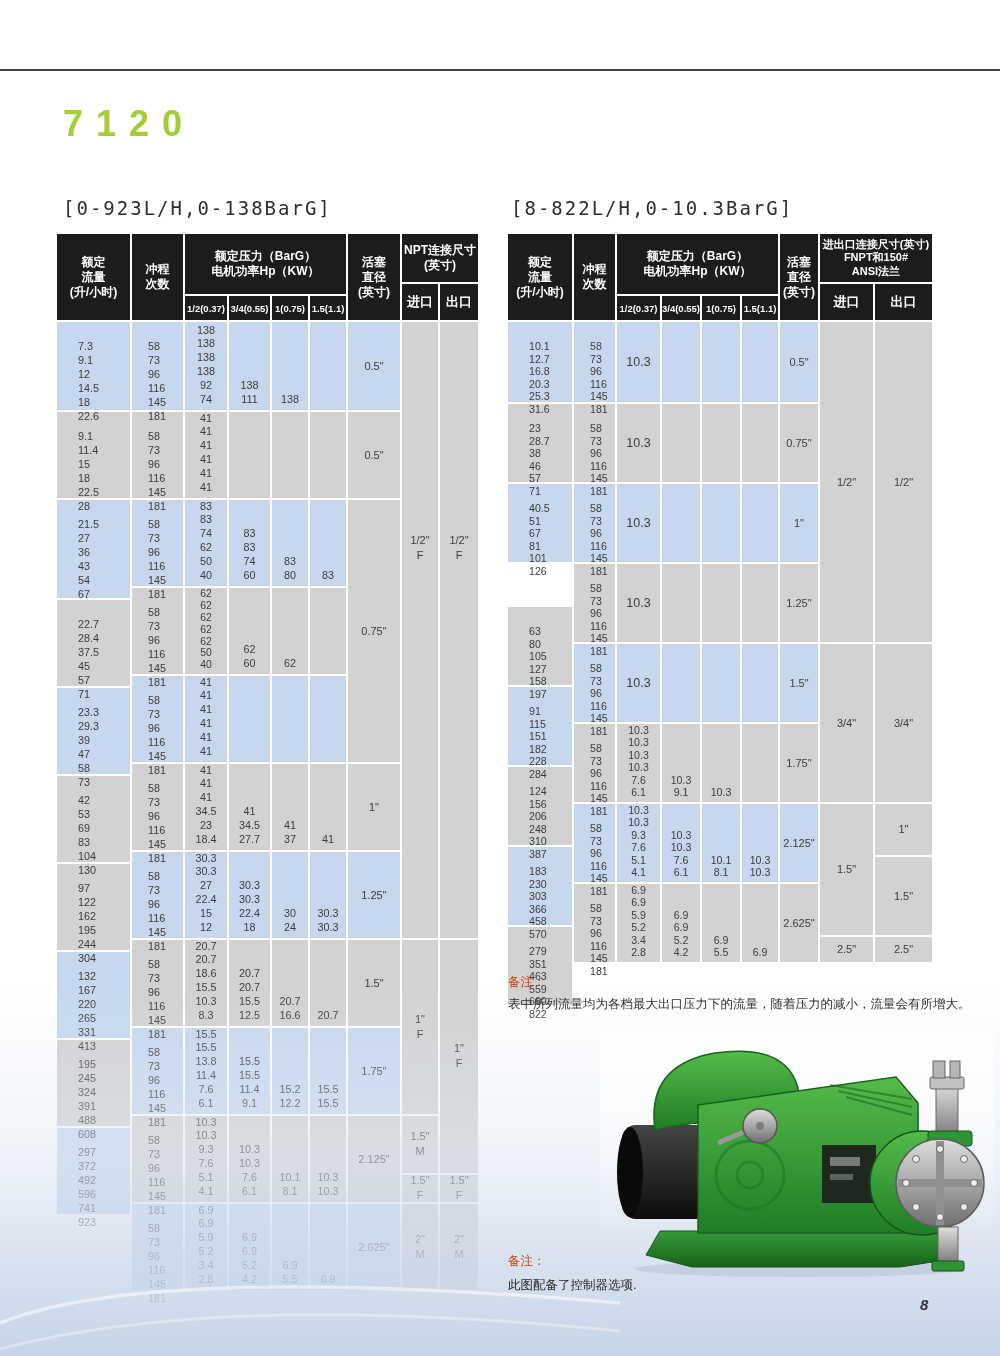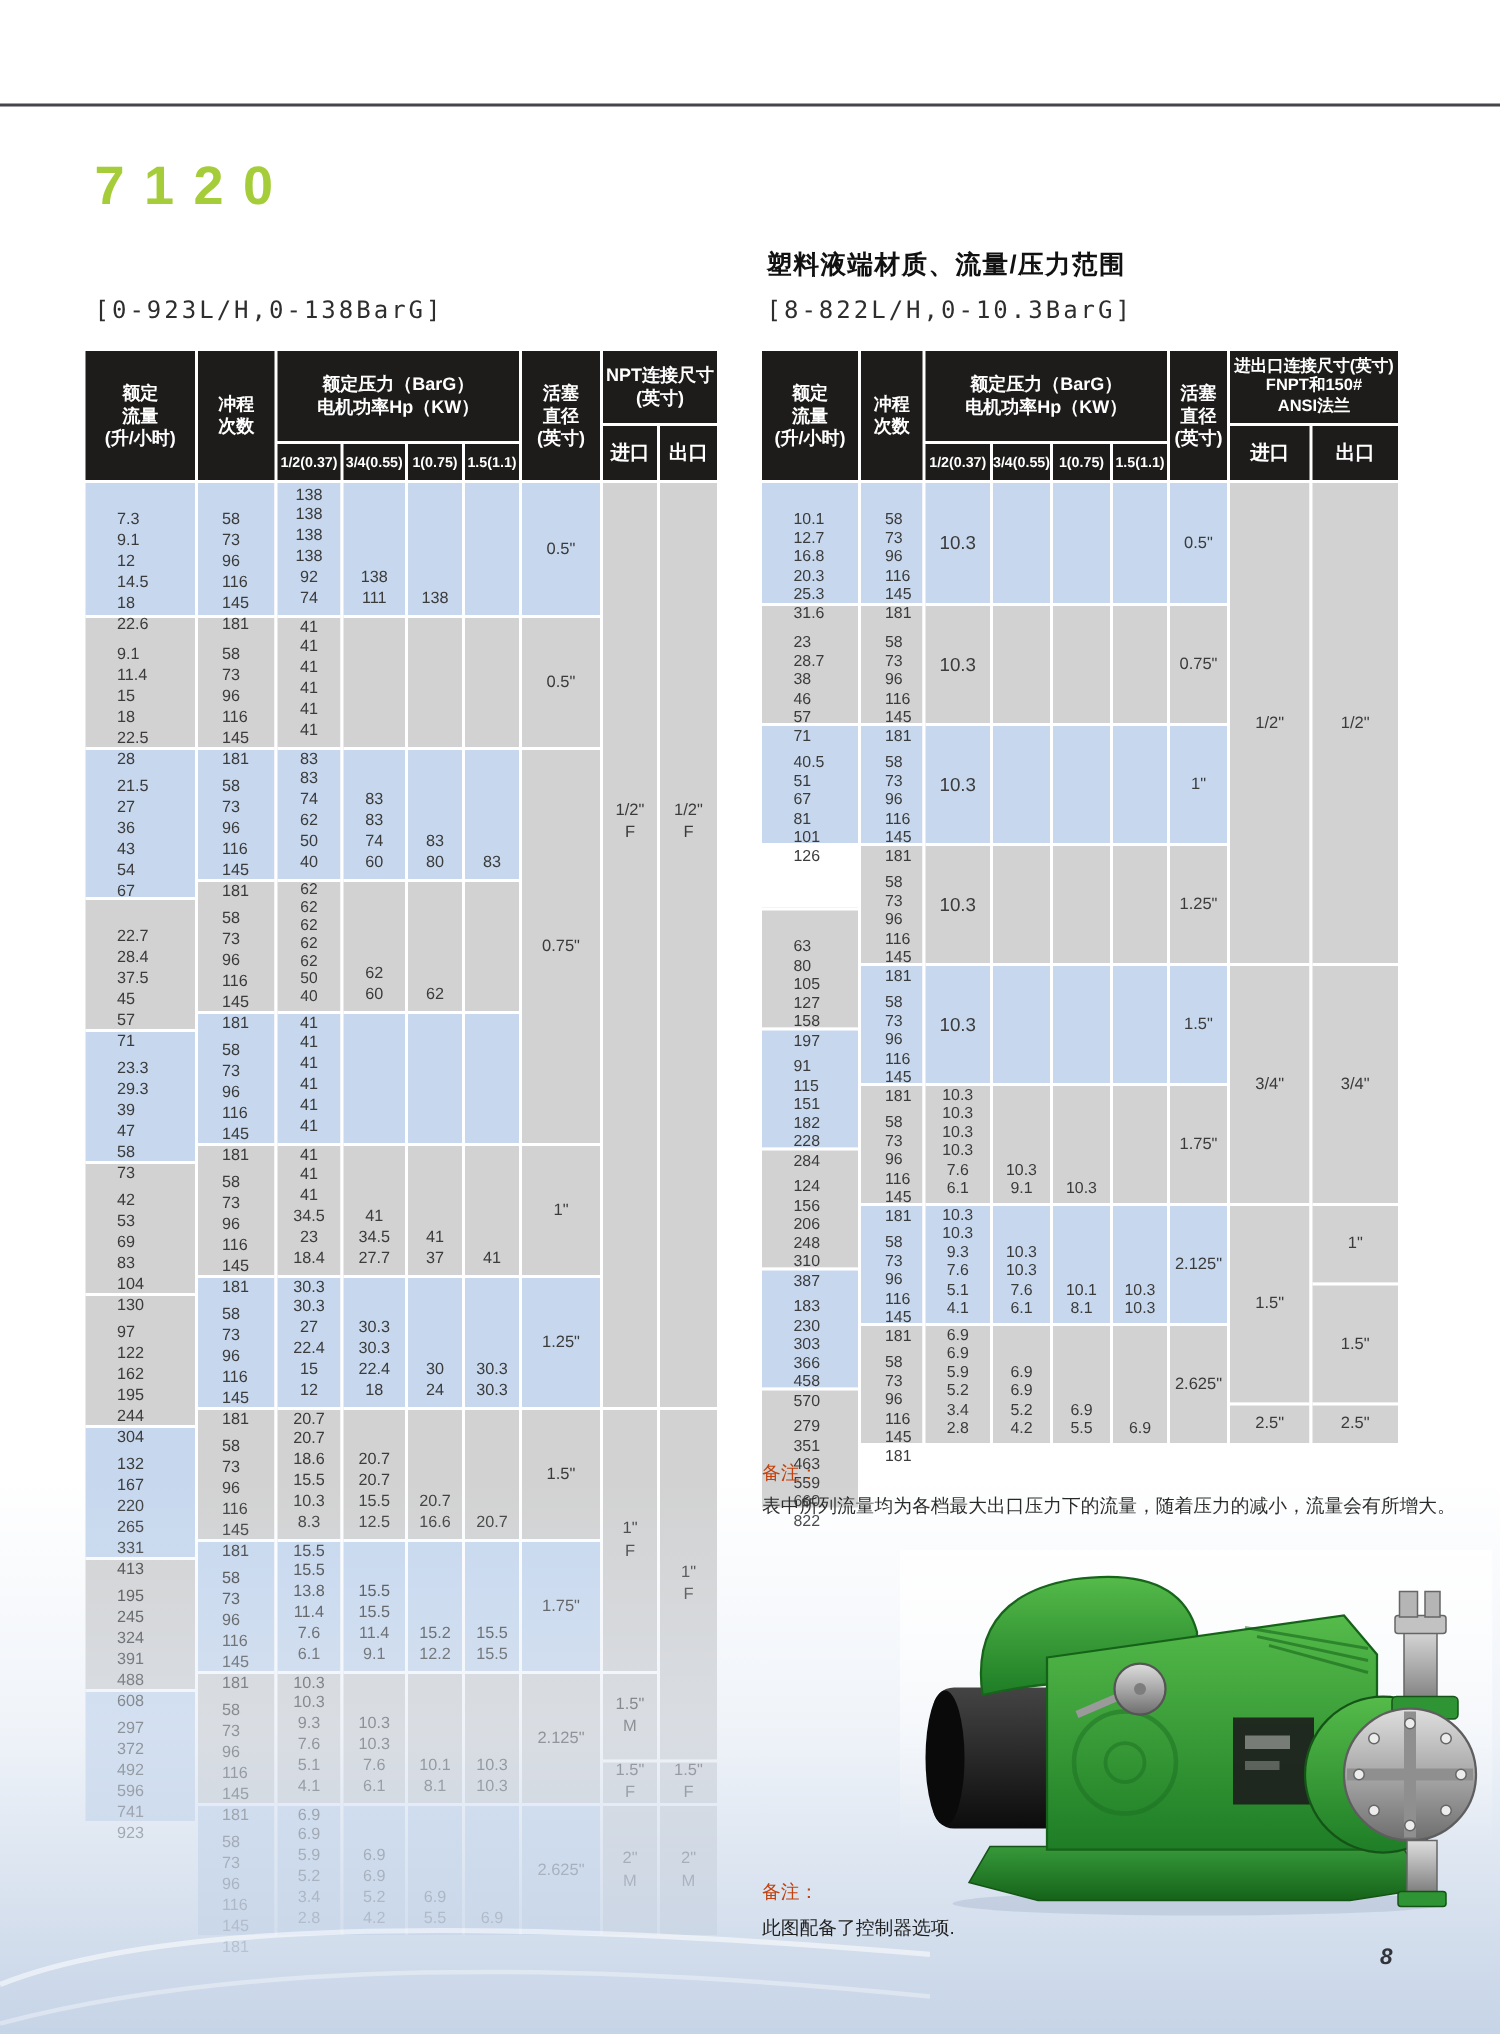--- a/index.html
+++ b/index.html
@@ -4,21 +4,21 @@
 <style>
   html,body{margin:0;padding:0;}
   body{font-family:"Liberation Sans","DejaVu Sans",sans-serif;background:#ffffff;}
   #page{position:relative;width:1000px;height:1356px;background:#ffffff;overflow:hidden;}
 
   .abs{position:absolute;}
   .toprule{left:0;top:69px;width:1000px;height:2px;background:#45454a;}
 
   .code-title{left:63px;top:103px;font-size:36px;font-weight:600;letter-spacing:13px;color:#a5cd39;}
   .sec-title{font-size:17px;font-weight:bold;color:#111;letter-spacing:1px;}
-  .sec-sub{font-family:"DejaVu Sans Mono","Liberation Mono",monospace;font-size:16px;color:#2e2e2e;letter-spacing:2px;}
+  .sec-sub{font-family:"DejaVu Sans Mono","Liberation Mono",monospace;font-size:19px;color:#2e2e2e;letter-spacing:2px;}
 
   .tbl{position:absolute;top:234px;}
   .hcell{position:absolute;background:#1d1c1b;color:#ffffff;display:flex;align-items:center;justify-content:center;
          text-align:center;white-space:pre-line;font-weight:bold;box-sizing:border-box;}
   .h-main{font-size:12px;line-height:15px;}
   .h-sub{font-size:9.5px;line-height:11px;font-weight:bold;}
   .h-io{font-size:13px;}
   .h-conn{font-size:11px;line-height:13.5px;}
 
   .data-area{position:absolute;left:0;}
@@ -48,21 +48,20 @@
 </head>
 <body>
 
 <div id="page">
 
   <div class="abs toprule"></div>
 
   <div class="abs code-title">7120</div>
 
   <div class="abs sec-sub" style="left:63px;top:197px;">[0-923L/H,0-138BarG]</div>
-  <div class="abs sec-title" style="left:511px;top:165px;">塑料液端材质、流量/压力范围</div>
   <div class="abs sec-sub" style="left:511px;top:197px;">[8-822L/H,0-10.3BarG]</div>
 
   <div class="tbl" style="left:57px;width:421px;height:1056px;">
     <div class="hcell h-main" style="left:0;top:0;width:73px;height:86px;">额定
 流量
 (升/小时)</div>
     <div class="hcell h-main" style="left:75px;top:0;width:51px;height:86px;">冲程
 次数</div>
     <div class="hcell h-main" style="left:128px;top:0;width:161px;height:60px;">额定压力（BarG）
 电机功率Hp（KW）</div>

